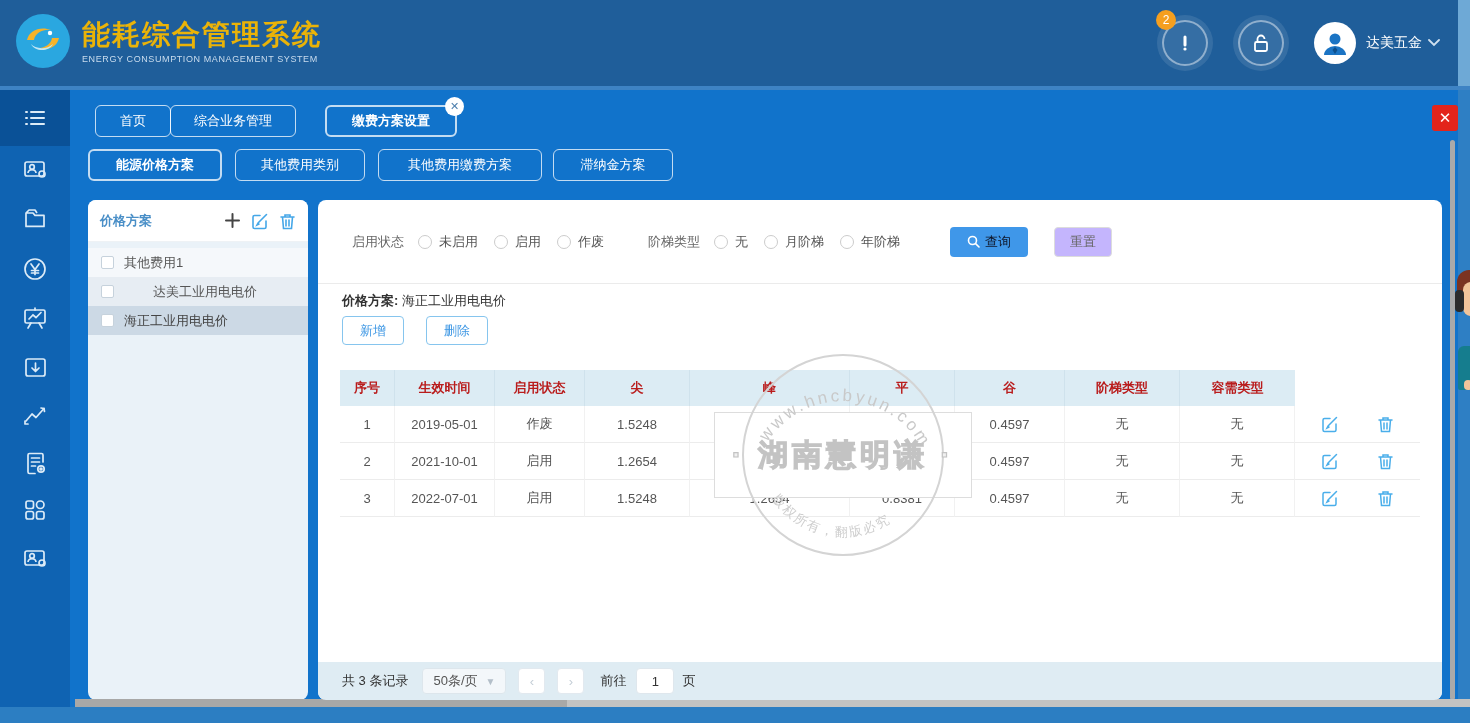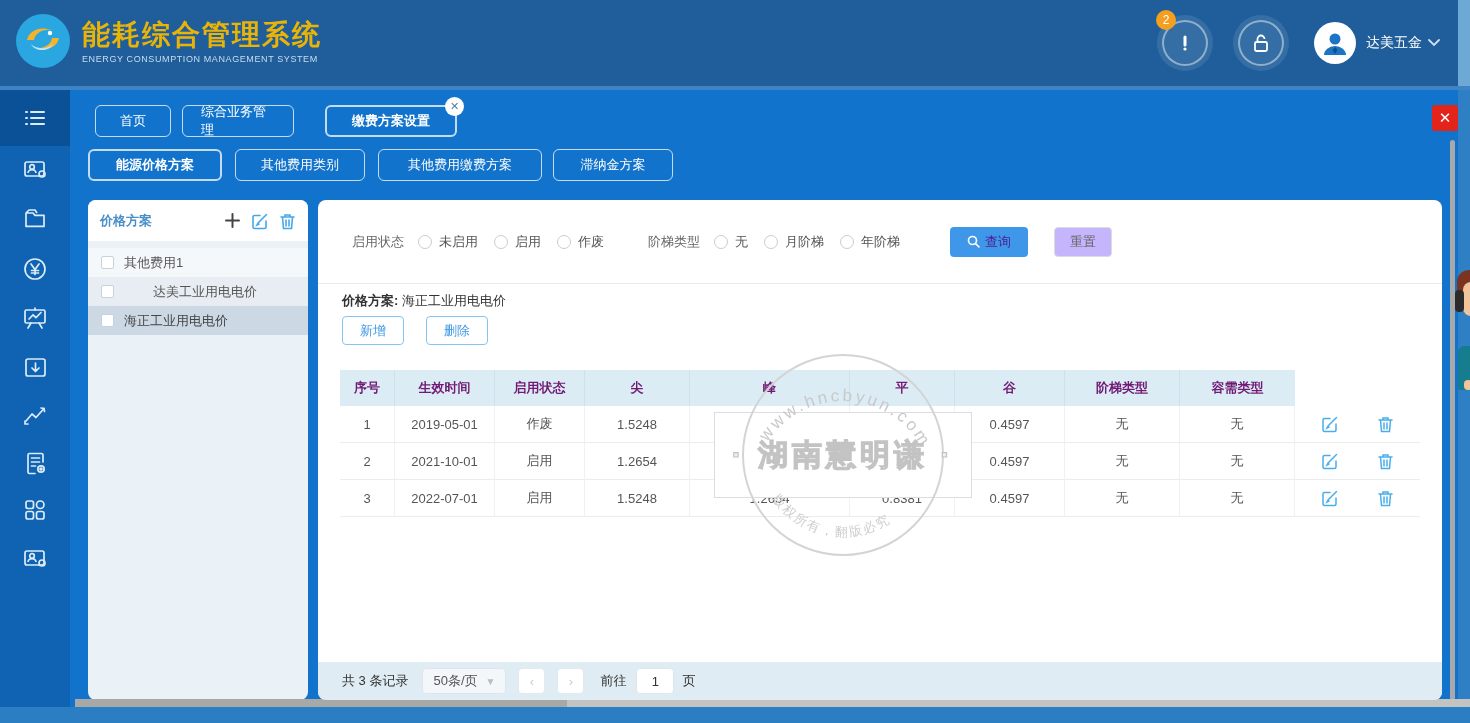--- a/index.html
+++ b/index.html
@@ -56,34 +56,34 @@
   .lp-row.selected { background:#ccd9e5; color:#444; }
   .cbx { width:13px; height:13px; background:#ffffff; border:1px solid #c6d2dc; border-radius:2px; margin-right:10px; flex:0 0 auto; }
 
   
   .main-card { position:absolute; left:318px; top:200px; width:1124px; height:500px; background:#ffffff; border-radius:8px; overflow:hidden; }
   .filter-bar { position:absolute; left:0; top:0; width:100%; height:84px; display:flex; align-items:center; padding-left:34px; border-bottom:1px solid #ebebeb; }
   .flabel { color:#666; font-size:13px; margin-right:14px; }
   .radio { display:flex; align-items:center; margin-right:16px; cursor:pointer; }
   .rb { width:14px; height:14px; border:1px solid #ccc; border-radius:50%; background:#fff; margin-right:7px; flex:0 0 auto; }
   .rlabel { color:#555; font-size:13px; }
-  .btn-query { width:78px; height:30px; background:#3f97e9; border-radius:4px; color:#4c1d95; font-size:13px;
+  .btn-query { width:78px; height:30px; background:#3f97e9; border-radius:4px; color:#0f172a; font-size:13px;
                display:flex; align-items:center; justify-content:center; gap:5px; margin-left:34px; cursor:pointer; }
   .btn-reset { width:58px; height:30px; background:#c4b5fd; border:1px solid #dcdcdc; border-radius:4px; color:#666; font-size:13px;
                display:flex; align-items:center; justify-content:center; margin-left:26px; cursor:pointer; }
   .scheme-line { position:absolute; left:24px; top:92px; font-size:13px; color:#333; }
   .scheme-line b { font-weight:bold; }
   .act-btns { position:absolute; left:24px; top:116px; display:flex; gap:22px; }
   .btn-outline { width:62px; height:29px; background:#fff; border:1px solid #86c5ee; border-radius:4px; color:#3d97e4;
                  font-size:13px; display:flex; align-items:center; justify-content:center; cursor:pointer; }
 
   
   .tbl { position:absolute; left:22px; top:170px; width:1080px; font-size:13px; color:#555; z-index:1; }
   .trow { display:flex; }
-  .tbl-head .tcell { background:#dcecf4; color:#701a75; font-weight:bold; height:36px; border-right:1px solid #cfe2ec; }
+  .tbl-head .tcell { background:#dcecf4; color:#b91c1c; font-weight:bold; height:36px; border-right:1px solid #cfe2ec; }
   .tbl-head .tcell:last-child { border-right:none; }
   .tbody .tcell { height:37px; border-bottom:1px solid #ececec; border-right:1px solid #f1f1f1; }
   .tbody .tcell:last-child { border-right:none; }
   .tcell { display:flex; align-items:center; justify-content:center; }
   .c0{width:55px;} .c1{width:100px;} .c2{width:90px;} .c3{width:105px;} .c4{width:160px;}
   .c5{width:105px;} .c6{width:110px;} .c7{width:115px;} .c8{width:115px;} .c9{width:125px;}
   .ops { gap:38px; }
   .op-ic { cursor:pointer; display:flex; }
 
   
@@ -259,21 +259,21 @@
       </g>
     </svg>
   </div>
 
   <div class="edge-top"></div>
   <div class="edge-body"></div>
 
   <div class="tab" style="left:95px; top:105px; width:76px">
     <span>首页</span>
   </div>
-  <div class="tab" style="left:182px; top:105px; width:112px">
+  <div class="tab" style="left:170px; top:105px; width:126px">
     <span>综合业务管理</span>
   </div>
   <div class="tab active" style="left:325px; top:105px; width:132px">
     <span>缴费方案设置</span>
     <span class="tab-badge">✕</span>
   </div>
   <div class="close-btn">✕</div>
 
   <div class="tab active" style="left:88px; top:149px; width:134px">
     <span>能源价格方案</span>

